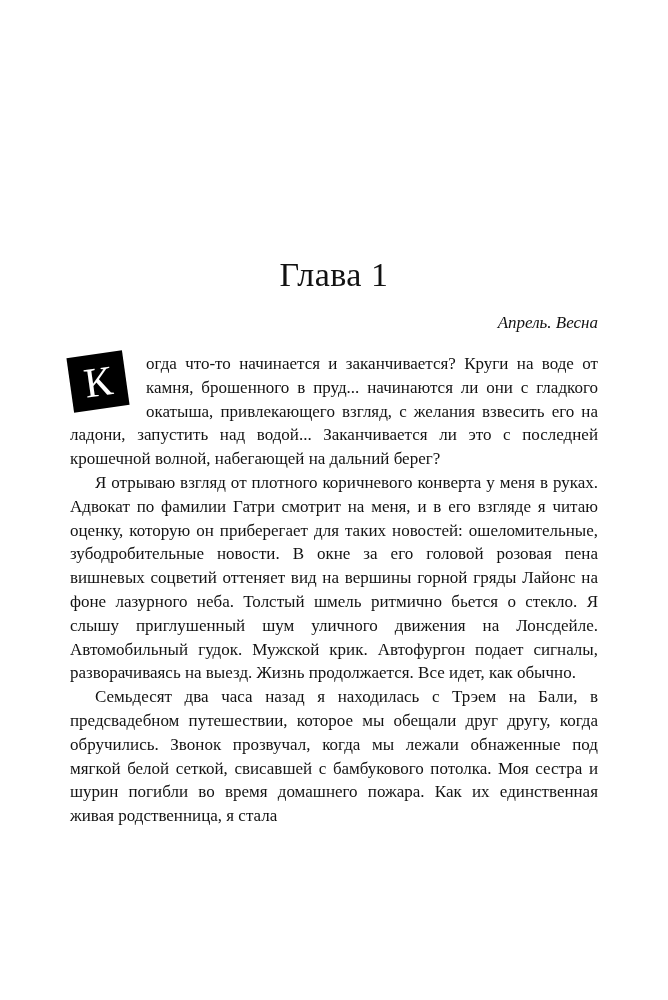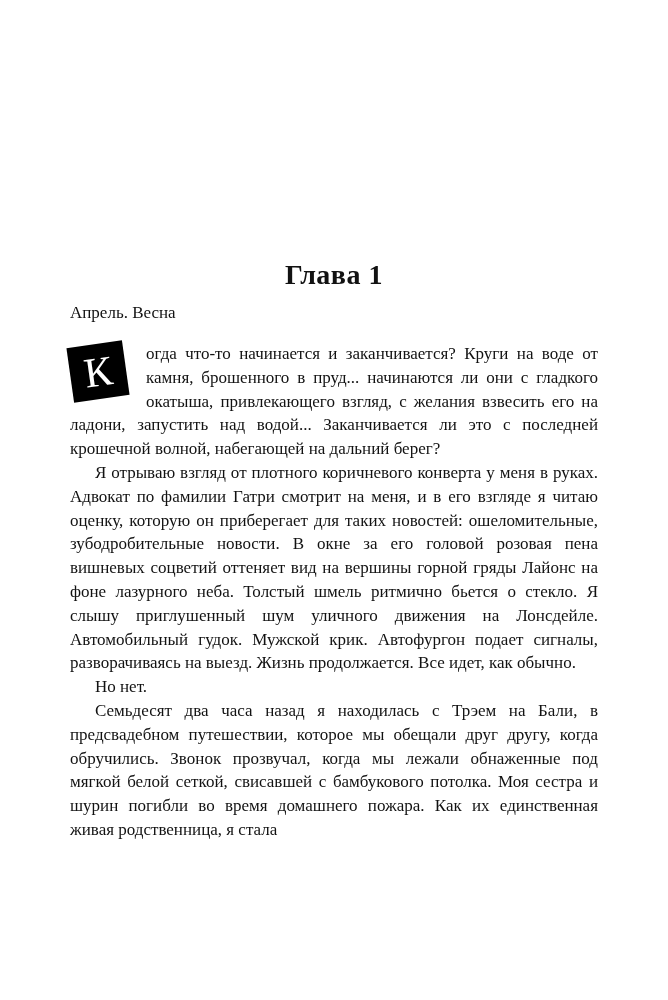--- a/index.html
+++ b/index.html
@@ -16,29 +16,30 @@
   }
   .page {
     box-sizing: border-box;
     width: 668px;
     height: 1000px;
     padding: 258px 70px 0 70px;
   }
   .chapter-title {
     margin: 0;
     text-align: center;
-    font-size: 28px;
-    font-weight: bold;
+    font-size: 34px;
+    font-weight: normal;
     line-height: 34px;
     letter-spacing: 0.5px;
   }
   .chapter-subtitle {
-    margin-top: 11px;
-    text-align: left;
+    margin-top: 21px;
+    text-align: right;
     font-size: 17px;
+    font-style: italic;
     line-height: 20px;
   }
   .body-text {
     margin-top: 19px;
     font-size: 17px;
     line-height: 23.8px;
     text-align: justify;
   }
   .para {
     margin: 0;
@@ -89,18 +90,17 @@
     <p class="para">
       <span class="dropcap-float">
         <span class="dropcap-box">
           <span class="dropcap-letter">К</span>
         </span>
       </span><span>огда что-то начинается и заканчивается? Круги на воде от камня, брошенного в пруд... начинаются ли они с гладкого окатыша, привлекающего взгляд, с желания взвесить его на ладони, запустить над водой... Заканчивается ли это с последней крошечной волной, набегающей на дальний берег?</span>
     </p>
 
     <p class="para indent">Я отрываю взгляд от плотного коричневого конверта у меня в руках. Адвокат по фамилии Гатри смотрит на меня, и в его взгляде я читаю оценку, которую он приберегает для таких новостей: ошеломительные, зубодробительные новости. В окне за его головой розовая пена вишневых соцветий оттеняет вид на вершины горной гряды Лайонс на фоне лазурного неба. Толстый шмель ритмично бьется о стекло. Я слышу приглушенный шум уличного движения на Лонсдейле. Автомобильный гудок. Мужской крик. Автофургон подает сигналы, разворачиваясь на выезд. Жизнь продолжается. Все идет, как обычно.</p>
 
-    <p class="para indent">Но нет.</p>
 
     <p class="para indent">Семьдесят два часа назад я находилась с Трэем на Бали, в предсвадебном путешествии, которое мы обещали друг другу, когда обручились. Звонок прозвучал, когда мы лежали обнаженные под мягкой белой сеткой, свисавшей с бамбукового потолка. Моя сестра и шурин погибли во время домашнего пожара. Как их единственная живая родственница, я стала</p>
 
   </div>
 </div>
 
 </body></html>

